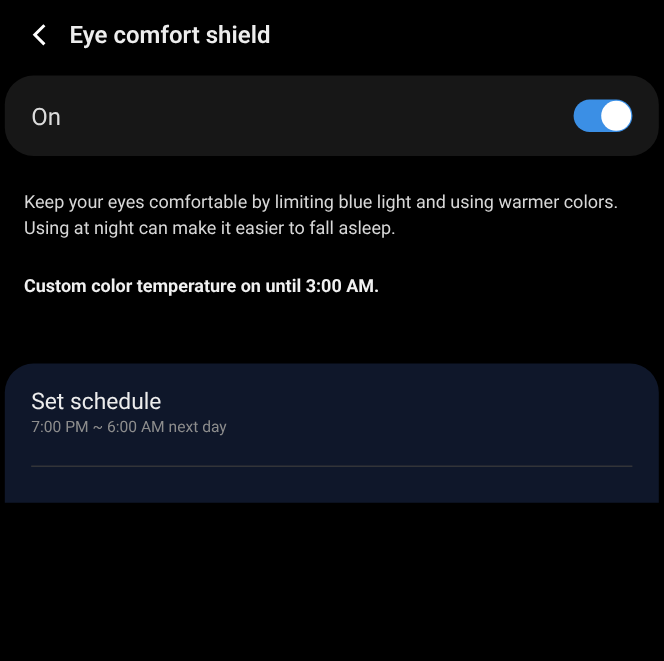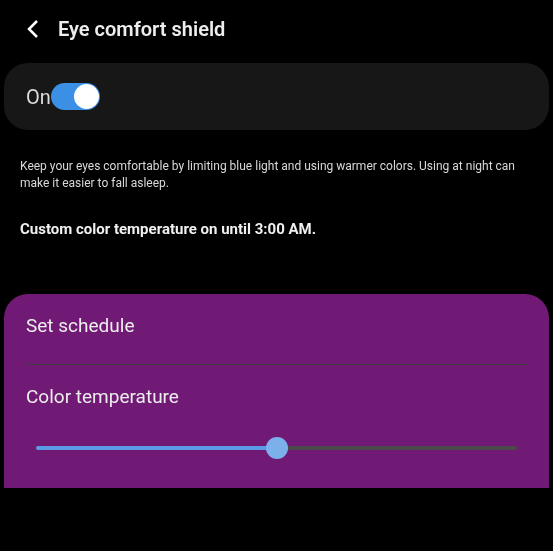--- a/index.html
+++ b/index.html
@@ -41,20 +41,21 @@
     }
     .card {
       background: #171717;
       border-radius: 24px;
       margin: 5px 4px 0 4px;
       padding: 0;
     }
     .toggle-row {
       display: flex;
       align-items: center;
+      justify-content: space-between;
       padding: 20px 22px;
     }
     .toggle-label {
       font-size: 20px;
       color: #dcdcdc;
     }
     .toggle {
       position: relative;
       width: 49px;
       height: 27px;
@@ -68,21 +69,21 @@
       top: 1px;
       width: 25px;
       height: 25px;
       background: #fff;
       border-radius: 50%;
     }
     .info-section {
       padding: 28px 20px 32px 20px;
     }
     .info-text {
-      font-size: 12px;
+      font-size: 15px;
       color: #d8d8d8;
       line-height: 1.45;
     }
     .info-bold {
       font-size: 15px;
       font-weight: 700;
       color: #f0f0f0;
       margin-top: 26px;
       line-height: 1.4;
     }
@@ -141,23 +142,24 @@
       top: 50%;
       left: 50%;
       transform: translate(-50%, -50%);
       width: 22px;
       height: 22px;
       background: #7bb0ec;
       border-radius: 50%;
       cursor: pointer;
     }
     .card2 {
-      background: #701a75;
+      background: #0f172a;
       border-radius: 24px 24px 0 0;
       margin: 22px 4px 0 4px;
+      padding-bottom: 30px;
     }
   </style>
 </head>
 <body>
 
 <div class="header">
   <div class="back-icon">
     <svg width="14" height="20" viewBox="0 0 14 20">
       <polyline points="11,2 3,10 11,18"></polyline>
     </svg>
@@ -175,23 +177,16 @@
 </div>
 
 <div class="info-section">
   <div class="info-text">Keep your eyes comfortable by limiting blue light and using warmer colors. Using at night can make it easier to fall asleep.</div>
   <div class="info-bold">Custom color temperature on until 3:00 AM.</div>
 </div>
 
 <div class="card2">
   <div class="schedule-section">
     <div class="schedule-title">Set schedule</div>
+    <div class="schedule-sub">7:00 PM ~ 6:00 AM next day</div>
   </div>
   <div class="divider"></div>
-  <div class="color-section">
-    <div class="color-title">Color temperature</div>
-    <div class="slider">
-      <div class="slider-track-bg"></div>
-      <div class="slider-track-fill"></div>
-      <div class="slider-thumb"></div>
-    </div>
-  </div>
 </div>
 
 </body></html>

